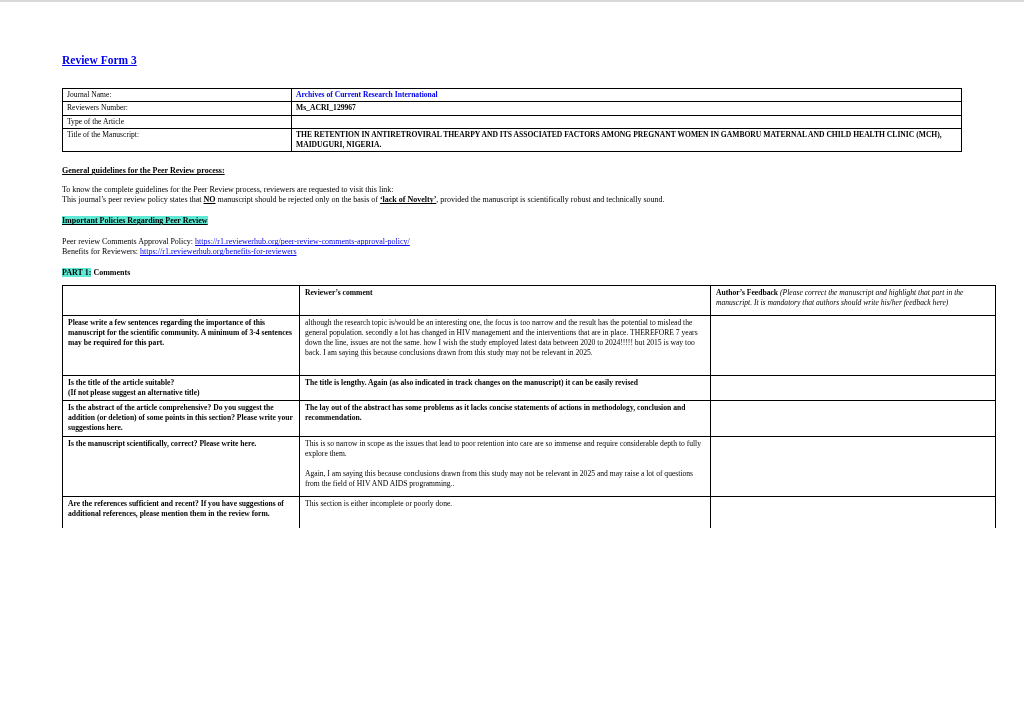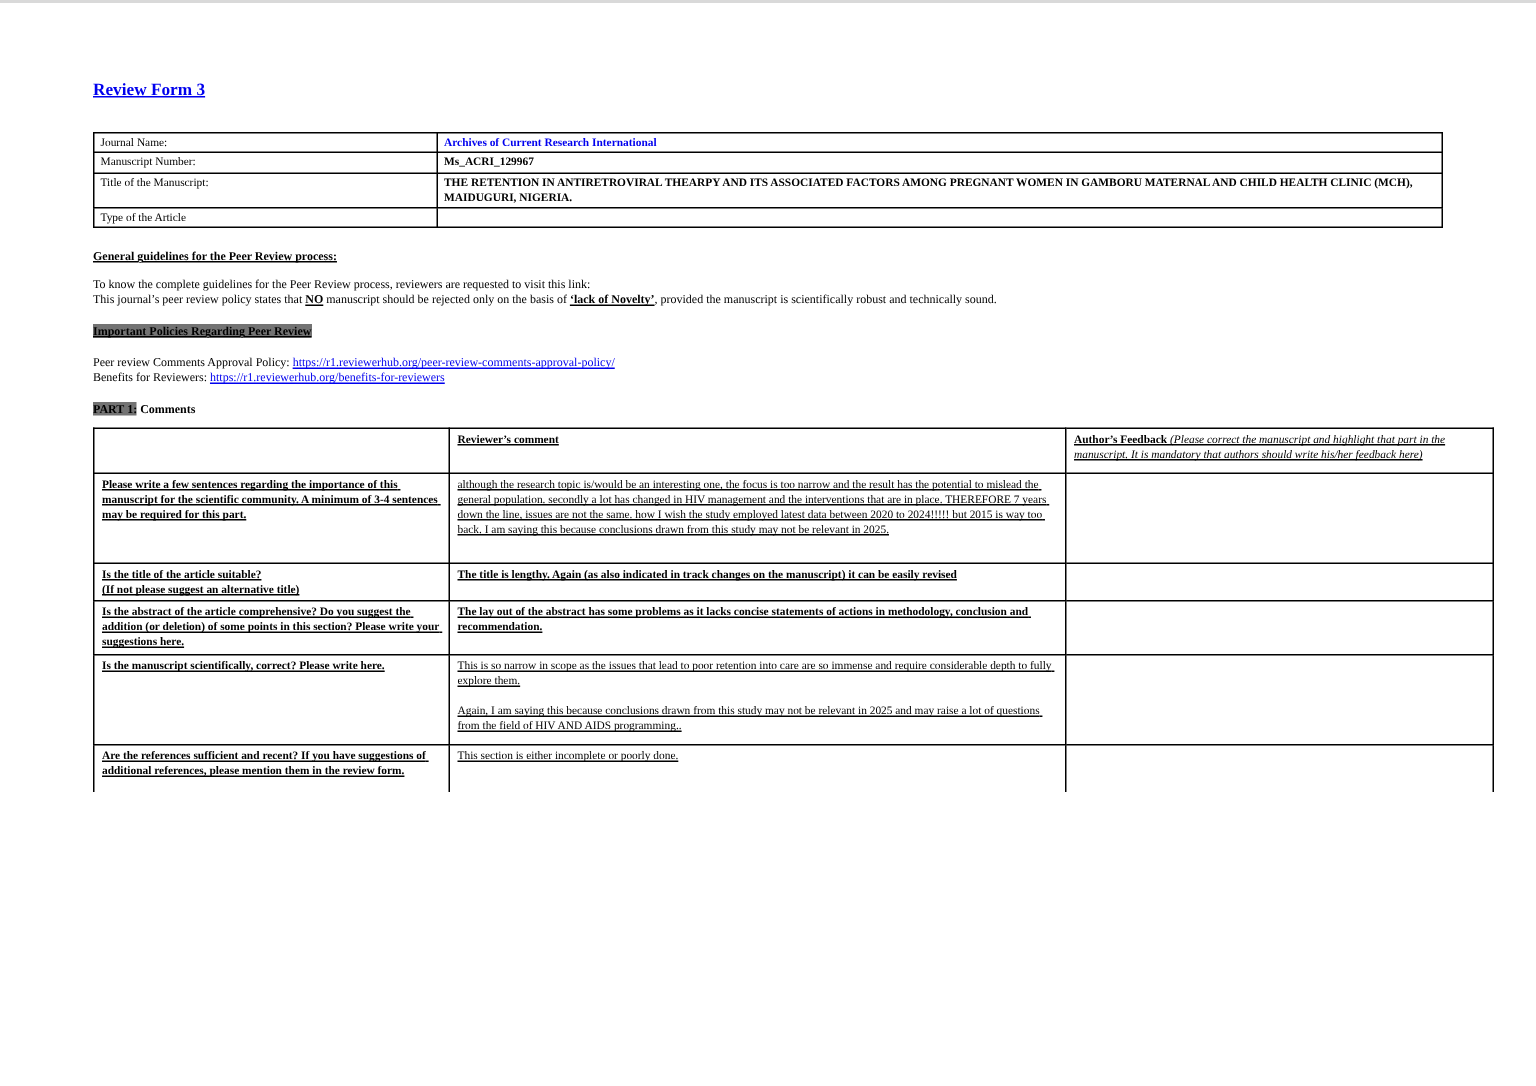--- a/index.html
+++ b/index.html
@@ -26,21 +26,21 @@
   .form-title {
     font-size: 11.5px;
     font-weight: bold;
     color: #0000EE;
     text-decoration: underline;
     margin-bottom: 22px;
   }
   .bold { font-weight: bold; }
   .italic { font-style: italic; }
   .bu { font-weight: bold; text-decoration: underline; }
-  .hl { background: #737373; }
+  .hl { background: #5eead4; }
   .link { color: #0000EE; text-decoration: underline; cursor: pointer; }
 
   .mb7 { margin-bottom: 7px; }
   .mb9 { margin-bottom: 9px; }
   .mb10 { margin-bottom: 10px; }
   .mb11 { margin-bottom: 11px; }
 
   
   .info-table {
     border-collapse: collapse;
@@ -65,21 +65,20 @@
     text-decoration: underline;
   }
   .body-line { font-size: 8px; line-height: 10px; }
 
   
   .comments-table {
     border-collapse: collapse;
     width: 900px;
     table-layout: fixed;
     font-size: 7.6px;
-    text-decoration: underline;
   }
   .comments-table td {
     border: 1px solid #000;
     vertical-align: top;
     padding: 2px 5px;
     line-height: 1.32;
   }
   .q-cell { width: 226px; font-weight: bold; padding-left: 14px; white-space: pre-wrap; }
   .c-cell { width: 400px; white-space: pre-wrap; }
   .f-cell { width: 274px; }
@@ -110,30 +109,30 @@
 
   <div class="form-title">Review Form 3</div>
 
   <table class="info-table">
     <tbody>
       <tr>
         <td class="lbl">Journal Name:</td>
         <td class="journal">Archives of Current Research International</td>
       </tr>
       <tr>
-        <td class="lbl">Manuscript Number:</td>
+        <td class="lbl">Reviewers Number:</td>
         <td class="bold">Ms_ACRI_129967</td>
+      </tr>
+      <tr>
+        <td class="lbl">Type of the Article</td>
+        <td></td>
       </tr>
       <tr>
         <td class="lbl">Title of the Manuscript:</td>
         <td class="bold">THE RETENTION IN ANTIRETROVIRAL THEARPY AND ITS ASSOCIATED FACTORS AMONG PREGNANT WOMEN IN GAMBORU MATERNAL AND CHILD HEALTH CLINIC (MCH), MAIDUGURI, NIGERIA.</td>
-      </tr>
-      <tr>
-        <td class="lbl">Type of the Article</td>
-        <td></td>
       </tr>
     </tbody>
   </table>
 
   <div class="section-heading mb10">General guidelines for the Peer Review process:</div>
 
   <div class="mb11">
     <div class="body-line">To know the complete guidelines for the Peer Review process, reviewers are requested to visit this link:</div>
     <div class="body-line"><span>This journal’s peer review policy states that </span><span class="bu">NO</span><span> manuscript should be rejected only on the basis of </span><span class="bu">‘lack of Novelty’</span><span>, provided the manuscript is scientifically robust and technically sound.</span></div>
   </div>

